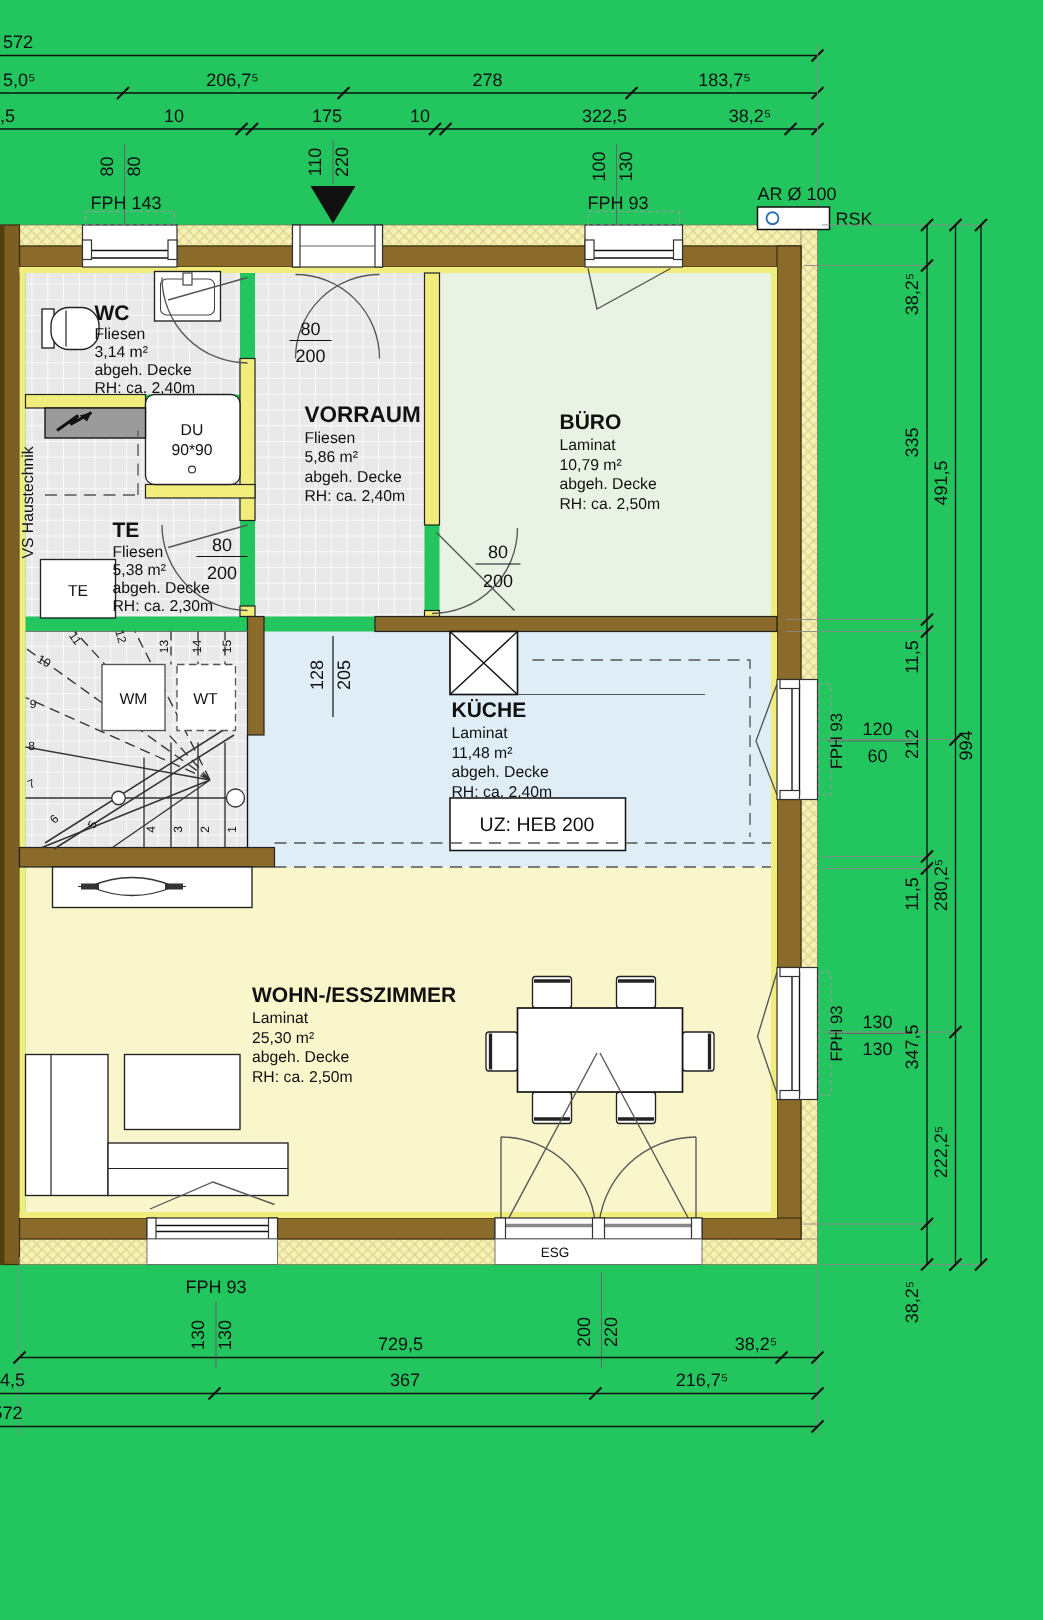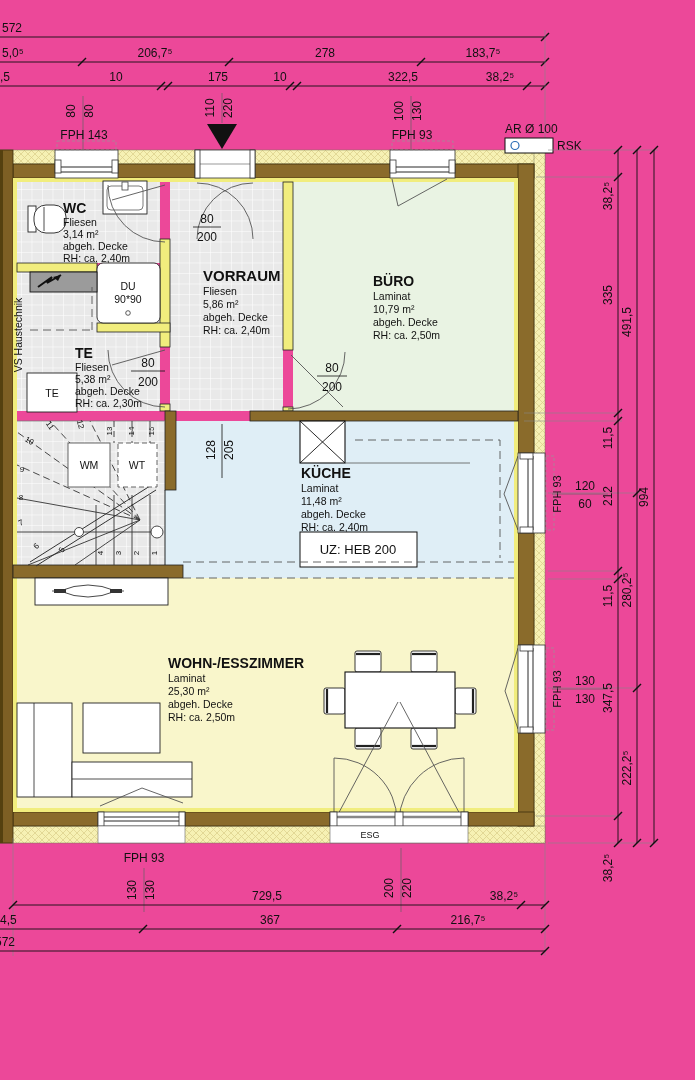--- a/index.html
+++ b/index.html
@@ -1,16 +1,16 @@
 <!DOCTYPE html>
 <html><head>
 <meta charset="utf-8">
 <style>
   html,body{margin:0;padding:0;background:#fff;}
-  .stage{width:695px;height:1080px;position:relative;background:#ec4899;overflow:hidden;}
+  .stage{width:695px;height:1080px;position:relative;background:#22c55e;overflow:hidden;}
   text{font-family:"Liberation Sans","DejaVu Sans",sans-serif;fill:#111;}
   .title{font-weight:bold;font-size:14px;}
   .titleL{font-weight:bold;font-size:15px;}
   .prop{font-size:10.5px;}
   .dim{font-size:12px;}
   .dimS{font-size:11px;}
   .lbl{font-size:12px;}
   .small{font-size:9px;}
   .num{font-size:8px;}
   .mid{text-anchor:middle;}

